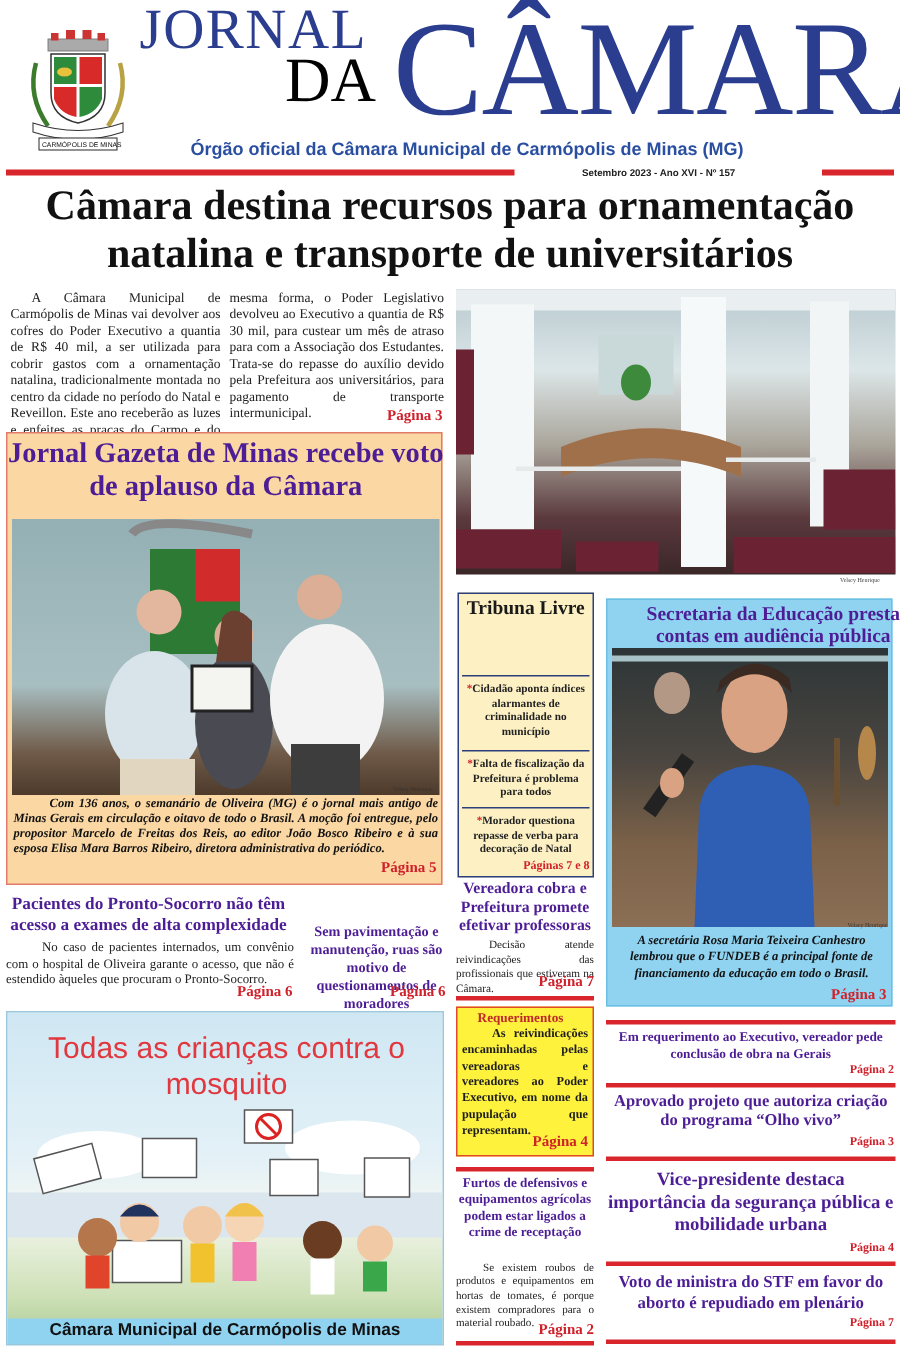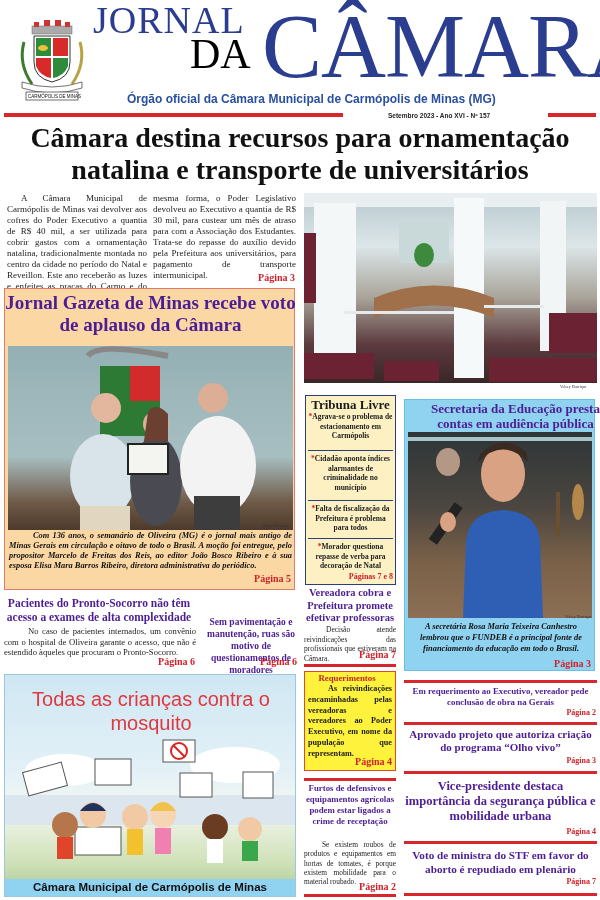--- a/index.html
+++ b/index.html
@@ -121,21 +121,20 @@
       <rect x="186" y="150" width="46" height="34" fill="#3d3d3d"></rect>
     </svg>
   </div>
   <div class="credit" style="left:257px;top:234px;">Velsey Henrique</div>
   <div id="gazeta-caption" class="abs" style="text-indent:24px;">Com 136 anos, o semanário de Oliveira (MG) é o jornal mais antigo de Minas Gerais em circulação e oitavo de todo o Brasil. A moção foi entregue, pelo propositor Marcelo de Freitas dos Reis, ao editor João Bosco Ribeiro e à sua esposa Elisa Mara Barros Ribeiro, diretora administrativa do periódico.</div>
   <div class="abs pg" style="left:190px;top:284px;width:96px;">Página 5</div>
 </div>
 
 <div id="tribuna" class="abs">
   <div class="abs" style="left:0;top:1px;width:89px;text-align:center;font-size:13px;font-weight:bold;color:#1a1a1a;">Tribuna Livre</div>
-  <div class="trib-item" style="top:16px;border-top:none;"><span class="ast">*</span><span>Agrava-se o problema de estacionamento em Carmópolis</span></div>
   <div class="trib-item" style="top:54px;padding-top:3px;"><span class="ast">*</span><span>Cidadão aponta índices alarmantes de criminalidade no município</span></div>
   <div class="trib-item" style="top:104px;padding-top:3px;"><span class="ast">*</span><span>Falta de fiscalização da Prefeitura é problema para todos</span></div>
   <div class="trib-item" style="top:142px;padding-top:3px;"><span class="ast">*</span><span>Morador questiona repasse de verba para decoração de Natal</span></div>
   <div class="abs pg" style="left:2px;top:176px;width:85px;font-size:8px;">Páginas 7 e 8</div>
 </div>
 
 <div id="sec-box" class="abs">
   <div class="abs head-b" style="left:16px;top:1px;width:189px;font-size:13px;line-height:15px;">Secretaria da Educação presta contas em audiência pública</div>
   <div class="photo" style="left:3px;top:32px;width:184px;height:186px;background:linear-gradient(180deg,#2d3537 0%,#4b4640 40%,#7a6148 70%,#8c6f55 100%);">
     <svg width="184" height="186" viewBox="0 0 184 186">
@@ -168,21 +167,21 @@
 <div class="redbar" style="left:304px;top:664px;width:92px;height:3px;"></div>
 
 <div id="req-box" class="abs">
   <div class="abs" style="left:0;top:1px;width:84px;text-align:center;font-size:8.8px;font-weight:bold;color:#c0282a;">Requerimentos</div>
   <div class="abs" style="left:3px;top:12px;width:84px;font-size:8.2px;line-height:10.8px;font-weight:bold;text-align:justify;text-indent:20px;color:#1d1d1d;">As reivindicações encaminhadas pelas vereadoras e vereadores ao Poder Executivo, em nome da pupulação que representam.</div>
   <div class="abs pg" style="left:3px;top:84px;width:84px;">Página 4</div>
 </div>
 
 <div class="redbar" style="left:304px;top:778px;width:92px;height:3px;"></div>
 <div class="abs head-b" style="left:303px;top:783px;width:94px;font-size:8.8px;line-height:11px;">Furtos de defensivos e equipamentos agrícolas podem estar ligados a crime de receptação</div>
-<div class="abs bodytxt" style="left:304px;top:840px;width:92px;font-size:7.4px;line-height:9.3px;text-indent:18px;">Se existem roubos de produtos e equipamentos em hortas de tomates, é porque existem mobilidade para o material roubado.</div>
+<div class="abs bodytxt" style="left:304px;top:840px;width:92px;font-size:7.4px;line-height:9.3px;text-indent:18px;">Se existem roubos de produtos e equipamentos em hortas de tomates, é porque existem compradores para o material roubado.</div>
 <div class="abs pg" style="left:304px;top:881px;width:92px;">Página 2</div>
 <div class="redbar" style="left:304px;top:894px;width:92px;height:3px;"></div>
 
 <div class="redbar" style="left:404px;top:680px;width:193px;height:3px;"></div>
 <div class="abs head-b" style="left:404px;top:686px;width:193px;font-size:8.9px;line-height:11px;">Em requerimento ao Executivo, vereador pede conclusão de obra na Gerais</div>
 <div class="abs pg" style="left:500px;top:708px;width:96px;font-size:8px;">Página 2</div>
 
 <div class="redbar" style="left:404px;top:722px;width:193px;height:3px;"></div>
 <div class="abs head-b" style="left:404px;top:728px;width:193px;font-size:11px;line-height:13px;">Aprovado projeto que autoriza criação do programa “Olho vivo”</div>
 <div class="abs pg" style="left:500px;top:756px;width:96px;font-size:8px;">Página 3</div>

